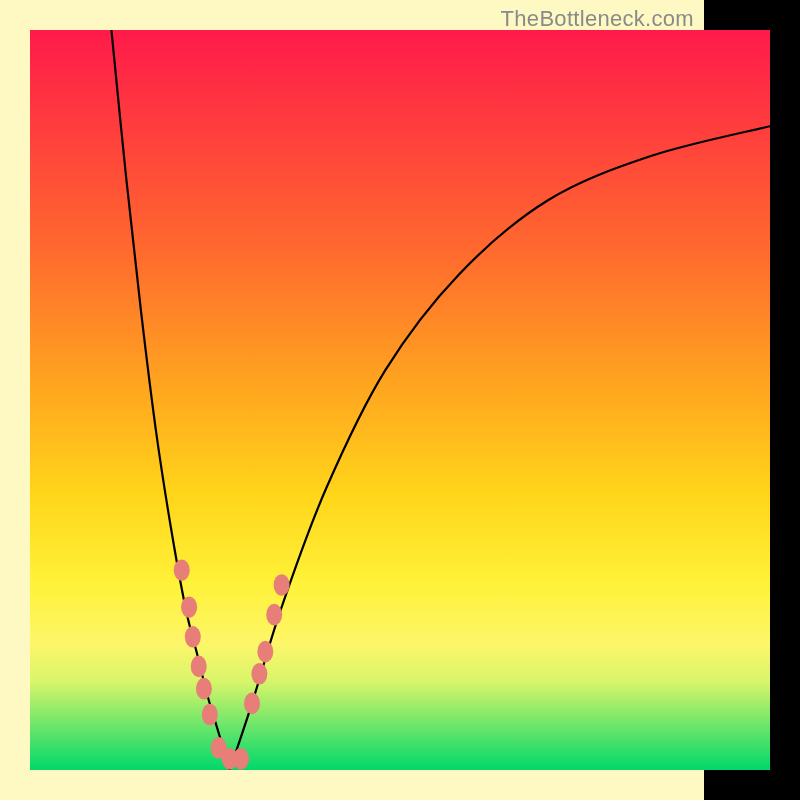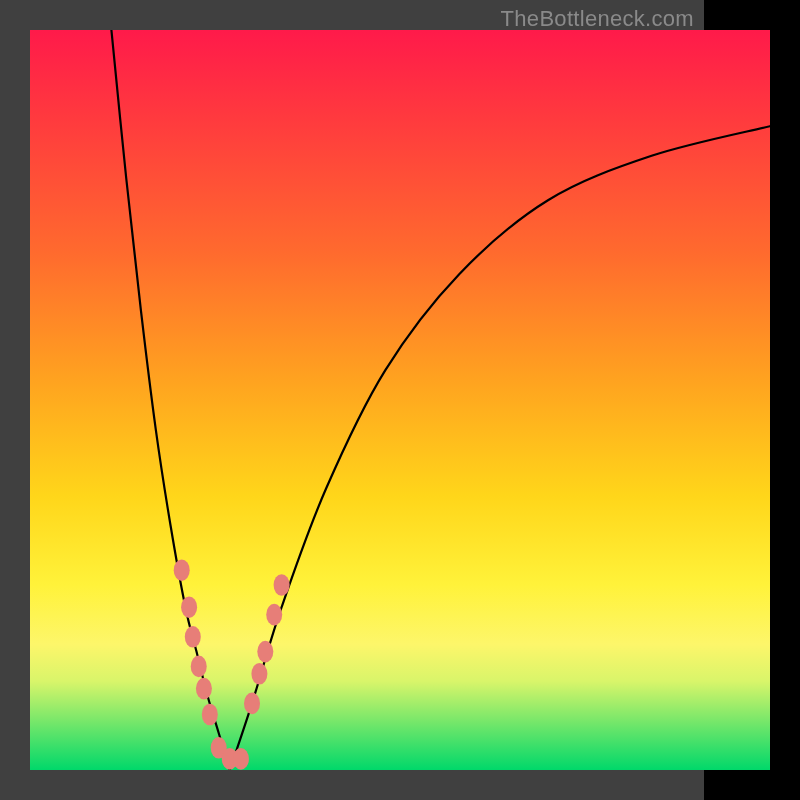--- a/index.html
+++ b/index.html
@@ -10,21 +10,21 @@
     background: #000;
     overflow: hidden;
     font-family: Arial, Helvetica, sans-serif;
   }
   .frame {
     position: absolute;
     left: 0;
     top: 0;
     width: 704px;
     height: 800px;
-    background: #404040;
+    background: #fef9c3;
   }
   .plot-area {
     position: absolute;
     left: 30px;
     top: 30px;
     width: 740px;
     height: 740px;
     
     background: linear-gradient(
       to bottom,

